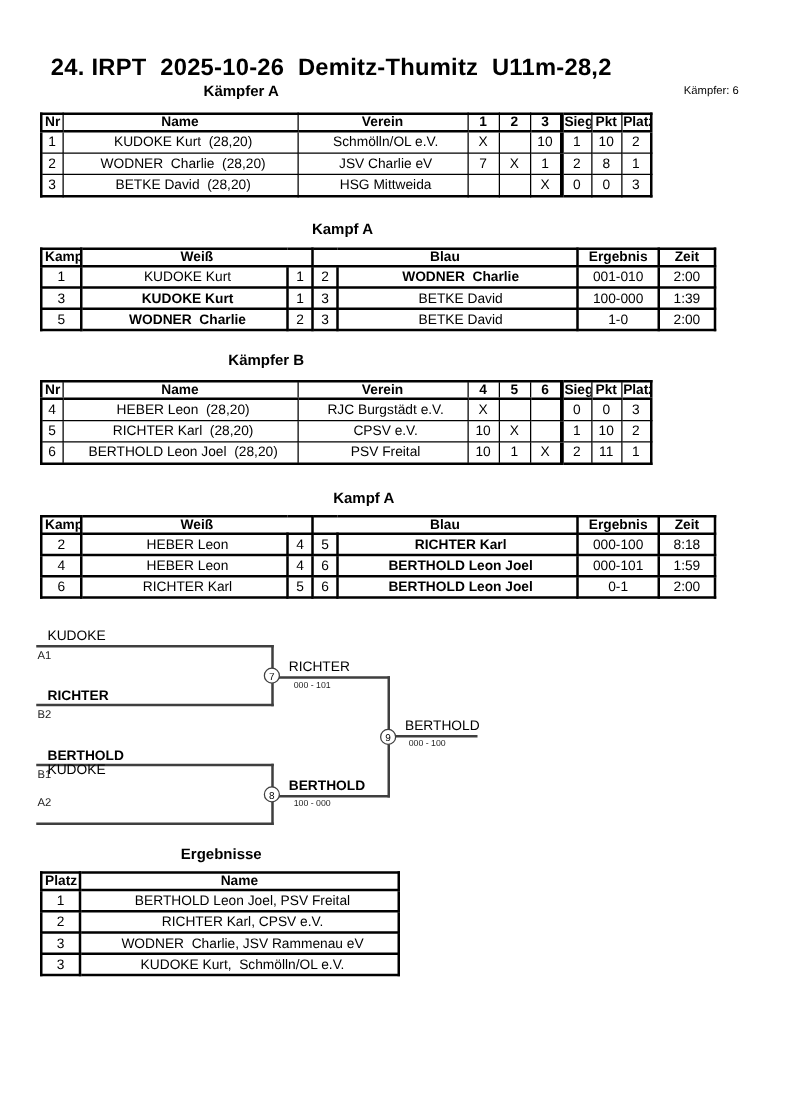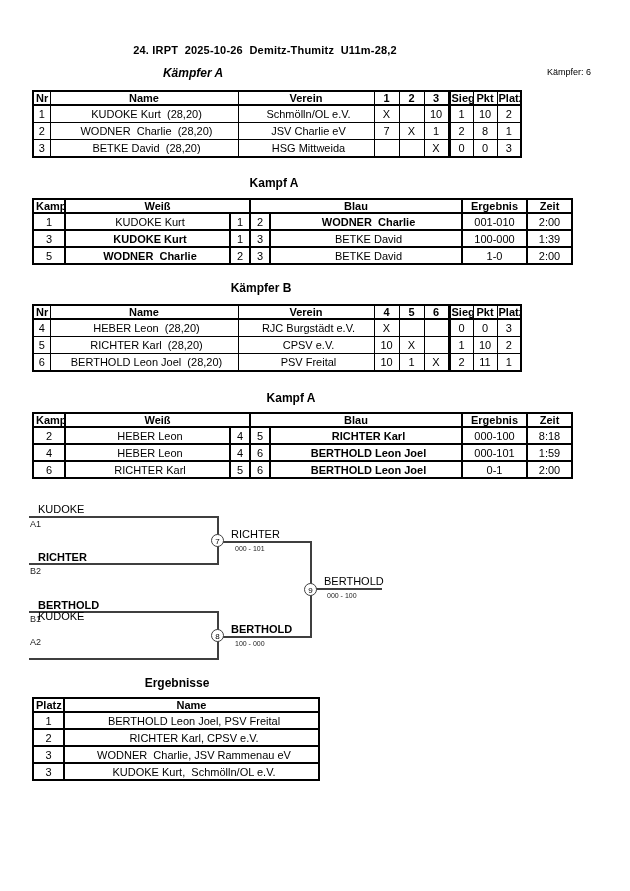--- a/index.html
+++ b/index.html
@@ -7,21 +7,21 @@
     width:630px;height:891px;background:#fff;position:relative;
     font-family:"Liberation Sans","DejaVu Sans",sans-serif;color:#000;
     -webkit-font-smoothing:antialiased;
   }
   .abs{position:absolute;}
   .pre{white-space:pre;}
 
   
   .page-title{
     top:44px;left:265px;transform:translateX(-50%);
-    font-size:11px;font-weight:bold;white-space:pre;letter-spacing:.2px;
+    font-size:19px;font-weight:bold;white-space:pre;letter-spacing:.2px;
   }
   .fighter-count{top:67px;left:547px;font-size:9px;}
 
   
   .sec-heading{font-size:12px;font-weight:bold;transform:translateX(-50%);white-space:pre;}
 
   
   table.t{position:absolute;border-collapse:collapse;table-layout:fixed;font-size:11px;background:#fff;padding-left:36px;}
   table.t th{font-weight:bold;overflow:visible;}
   table.t td,table.t th{overflow:hidden;}
@@ -57,21 +57,21 @@
   .br-name{position:absolute;font-size:11px;white-space:pre;}
   .br-seed{position:absolute;font-size:9px;color:#222;}
   .br-score{position:absolute;font-size:7px;color:#222;white-space:pre;}
 </style>
 </head>
 <body>
 
 <div class="abs page-title">24. IRPT  2025-10-26  Demitz-Thumitz  U11m-28,2</div>
 <div class="abs fighter-count">Kämpfer: 6</div>
 
-<div class="abs sec-heading" style="top:66px;left:193px;font-style:italic;">Kämpfer A</div>
+<div class="abs sec-heading" style="top:66px;left:193px;">Kämpfer A</div>
 
 <table class="t pool" style="top:90px;left:32px;width:488px;">
   <colgroup>
       <col style="width:17px">
       <col style="width:188px">
       <col style="width:136px">
       <col style="width:25px">
       <col style="width:25px">
       <col style="width:25px">
       <col style="width:24px">
@@ -169,21 +169,21 @@
     <td class="l pre win">WODNER  Charlie</td>
     <td class="c">2</td>
     <td class="c">3</td>
     <td class="l pre">BETKE David</td>
     <td class="c">1-0</td>
     <td class="c">2:00</td>
   </tr>
 </tbody>
   </table>
 
-<div class="abs sec-heading" style="top:281px;left:213px;margin-left:48px;">Kämpfer B</div>
+<div class="abs sec-heading" style="top:281px;left:213px;">Kämpfer B</div>
 
 <table class="t pool" style="top:304px;left:32px;width:488px;">
   <colgroup>
       <col style="width:17px">
       <col style="width:188px">
       <col style="width:136px">
       <col style="width:25px">
       <col style="width:25px">
       <col style="width:25px">
       <col style="width:24px">

